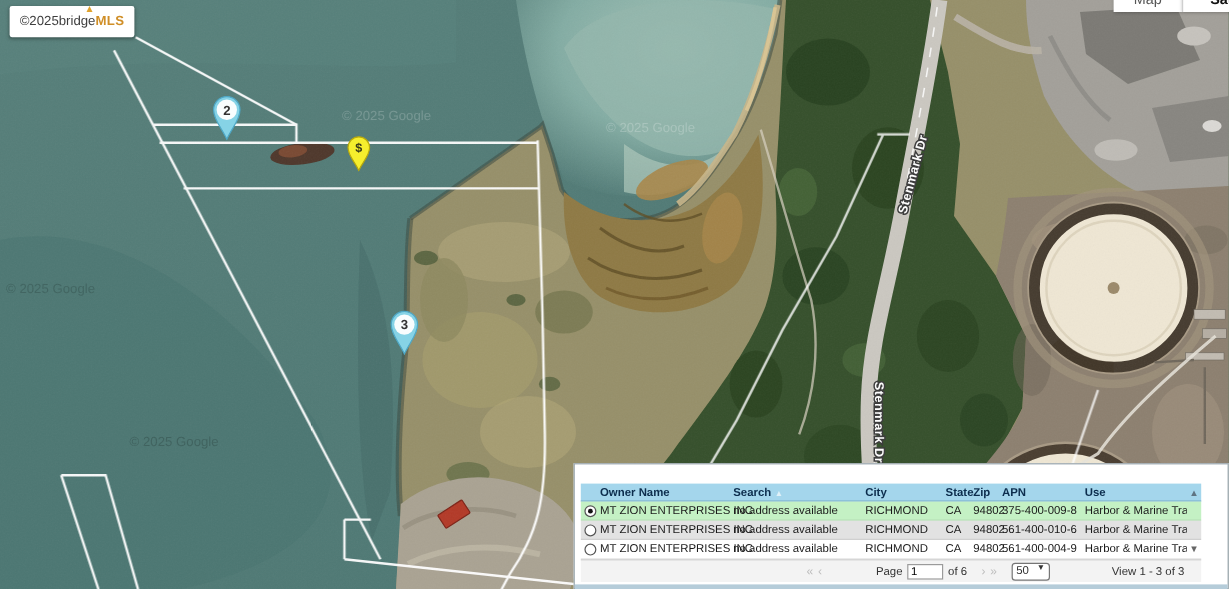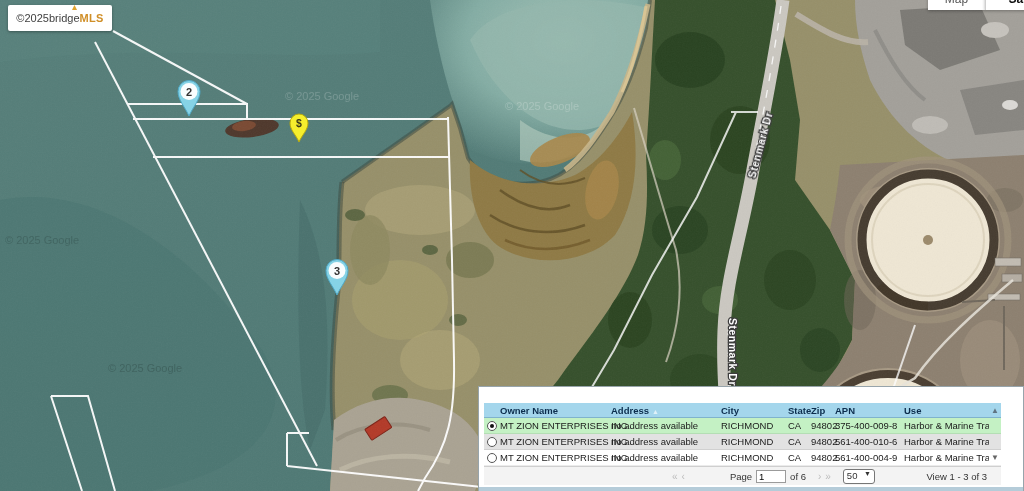--- a/index.html
+++ b/index.html
@@ -256,21 +256,21 @@
   <div class="btn btn-map">Map</div>
   <div class="btn btn-sat">Satellite</div>
 </div>
 
 <div class="panel">
 
   <div class="tbl">
     <div class="trow thead">
       <div class="cell c-radio"></div>
       <div class="cell c-owner">Owner Name</div>
-      <div class="cell c-addr"><span>Address</span><span class="sort-arrow">▲</span></div>
+      <div class="cell c-addr"><span>Search</span><span class="sort-arrow">▲</span></div>
       <div class="cell c-city">City</div>
       <div class="cell c-state">State</div>
       <div class="cell c-zip">Zip</div>
       <div class="cell c-apn">APN</div>
       <div class="cell c-use">Use</div>
       <div class="cell c-scroll">▲</div>
     </div>
 
     <div class="trow row-green">
       <div class="cell c-radio">

